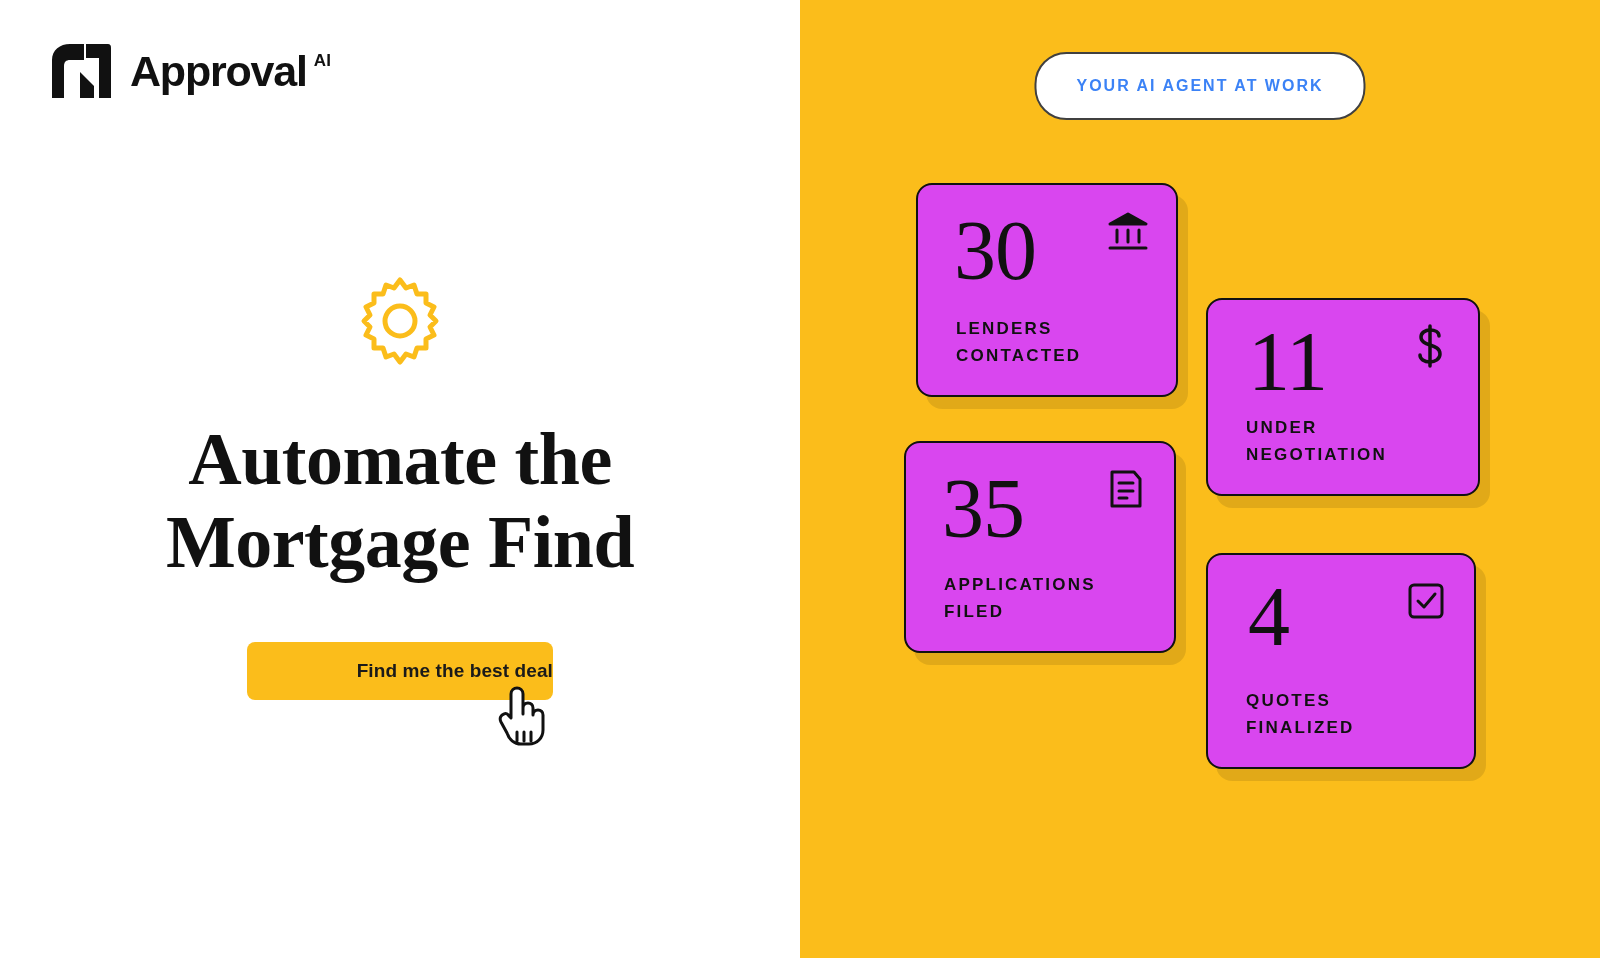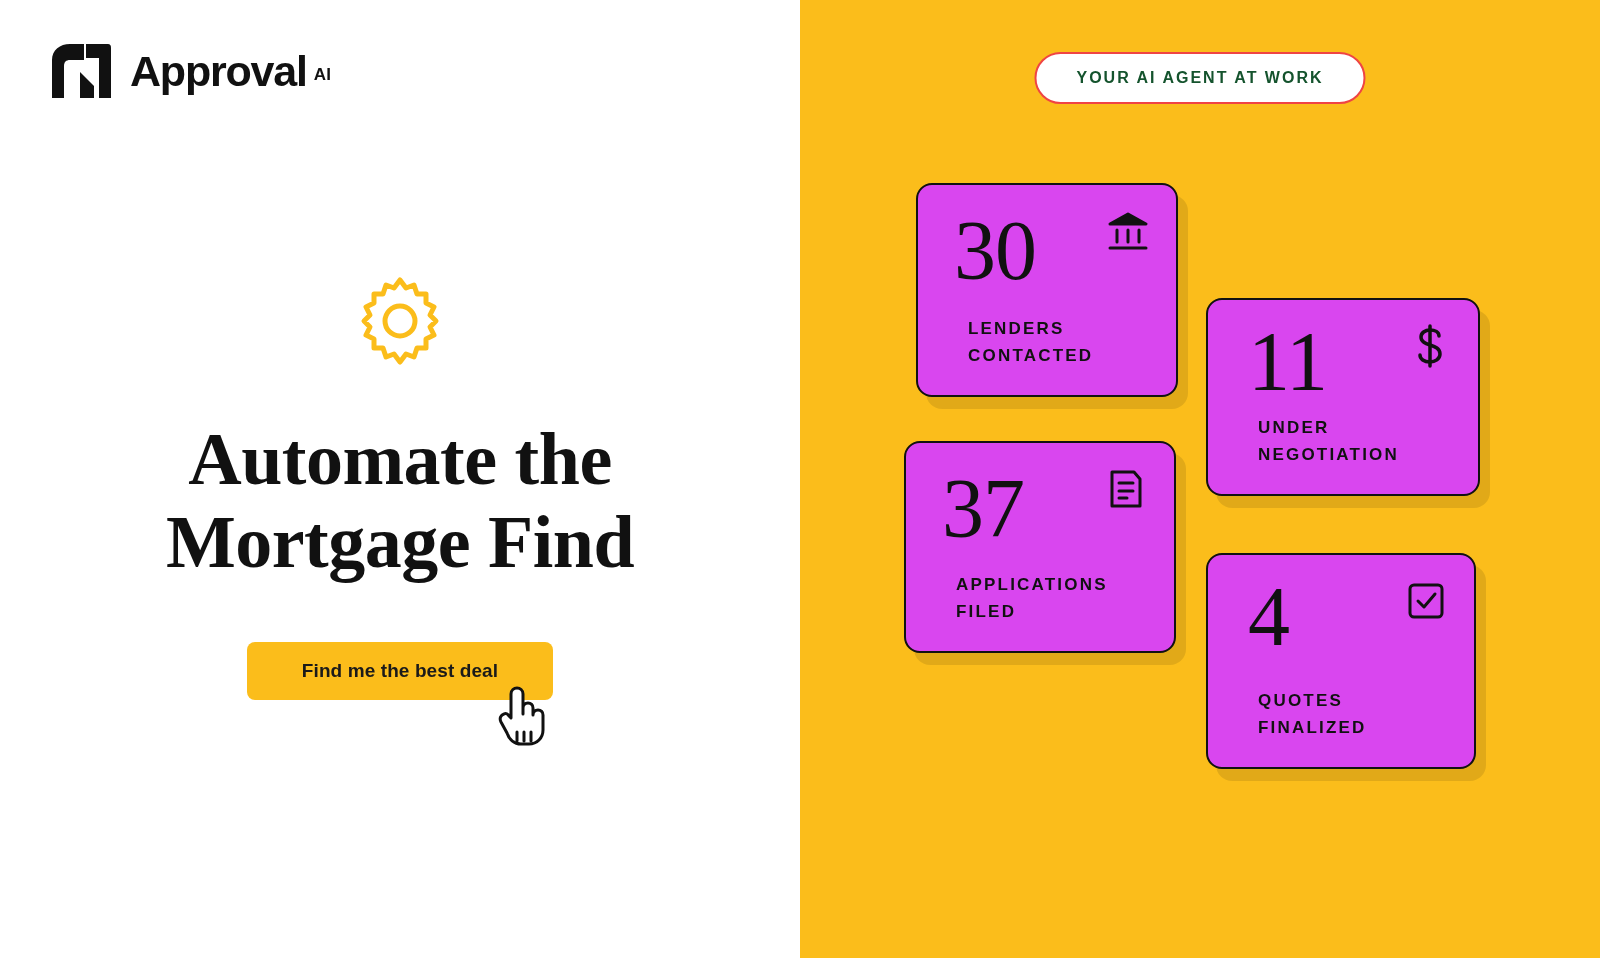--- a/index.html
+++ b/index.html
@@ -47,21 +47,21 @@
     line-height: 1;
     position: relative;
     display: flex;
     align-items: flex-start;
   }
   .brand-sup {
     font-size: 17px;
     font-weight: 700;
     letter-spacing: 0.3px;
     margin-left: 7px;
-    margin-top: 16px;
+    margin-top: 2px;
   }
 
   .hero {
     position: absolute;
     top: 272px;
     left: 0;
     width: 800px;
     display: flex;
     flex-direction: column;
     align-items: center;
@@ -92,20 +92,21 @@
     border: none;
     border-radius: 8px;
     width: 306px;
     height: 58px;
     font-family: "Liberation Sans", sans-serif;
     font-size: 19px;
     font-weight: 700;
     color: #1a1a1a;
     cursor: pointer;
     letter-spacing: 0.1px;
+    text-align: right;
   }
   .cursor-hand {
     position: absolute;
     right: 4px;
     bottom: -48px;
     width: 56px;
     height: 64px;
     pointer-events: none;
   }
 
@@ -117,31 +118,31 @@
     background: #fbbd1b;
     flex: 0 0 800px;
   }
 
   .pill {
     position: absolute;
     top: 52px;
     left: 50%;
     transform: translateX(-50%);
     background: #ffffff;
-    border: 2px solid #ef4444;
+    border: 2px solid #404040;
     border-radius: 32px;
-    height: 52px;
+    height: 68px;
     padding: 0 40px;
     display: flex;
     align-items: center;
     justify-content: center;
     font-size: 16px;
     font-weight: 700;
     letter-spacing: 2px;
-    color: #14532d;
+    color: #3b82f6;
     white-space: nowrap;
   }
 
   .stat-card {
     position: absolute;
     background: #d946ef;
     border: 2.5px solid #111111;
     border-radius: 16px;
     box-shadow: 10px 12px 0 rgba(0,0,0,0.10);
   }
@@ -150,21 +151,21 @@
     font-family: "Liberation Serif", serif;
     font-size: 84px;
     line-height: 1;
     color: #111111;
     left: 36px;
     top: 24px;
     letter-spacing: -1px;
   }
   .stat-label {
     position: absolute;
-    left: 50px;
+    left: 38px;
     bottom: 26px;
     font-size: 17px;
     font-weight: 700;
     letter-spacing: 2.2px;
     line-height: 1.6;
     color: #111111;
     text-transform: uppercase;
   }
   .stat-icon {
     position: absolute;
@@ -271,21 +272,21 @@
           </g>
         </svg>
       </span>
       <div class="stat-label">
         <span>UNDER</span><br>
         <span>NEGOTIATION</span>
       </div>
     </div>
 
     <div class="stat-card" id="card-applications">
-      <div class="stat-number">37</div>
+      <div class="stat-number">35</div>
       <span class="stat-icon">
         <svg width="44" height="44" viewBox="0 0 44 44">
           <g stroke="#111111" stroke-width="3" fill="none" stroke-linecap="round" stroke-linejoin="round">
             <path d="M8 5 L30 5 L36 12 L36 39 L8 39 Z"></path>
             <line x1="15" y1="16" x2="29" y2="16"></line>
             <line x1="15" y1="24" x2="29" y2="24"></line>
             <line x1="15" y1="31" x2="23" y2="31"></line>
           </g>
         </svg>
       </span>

